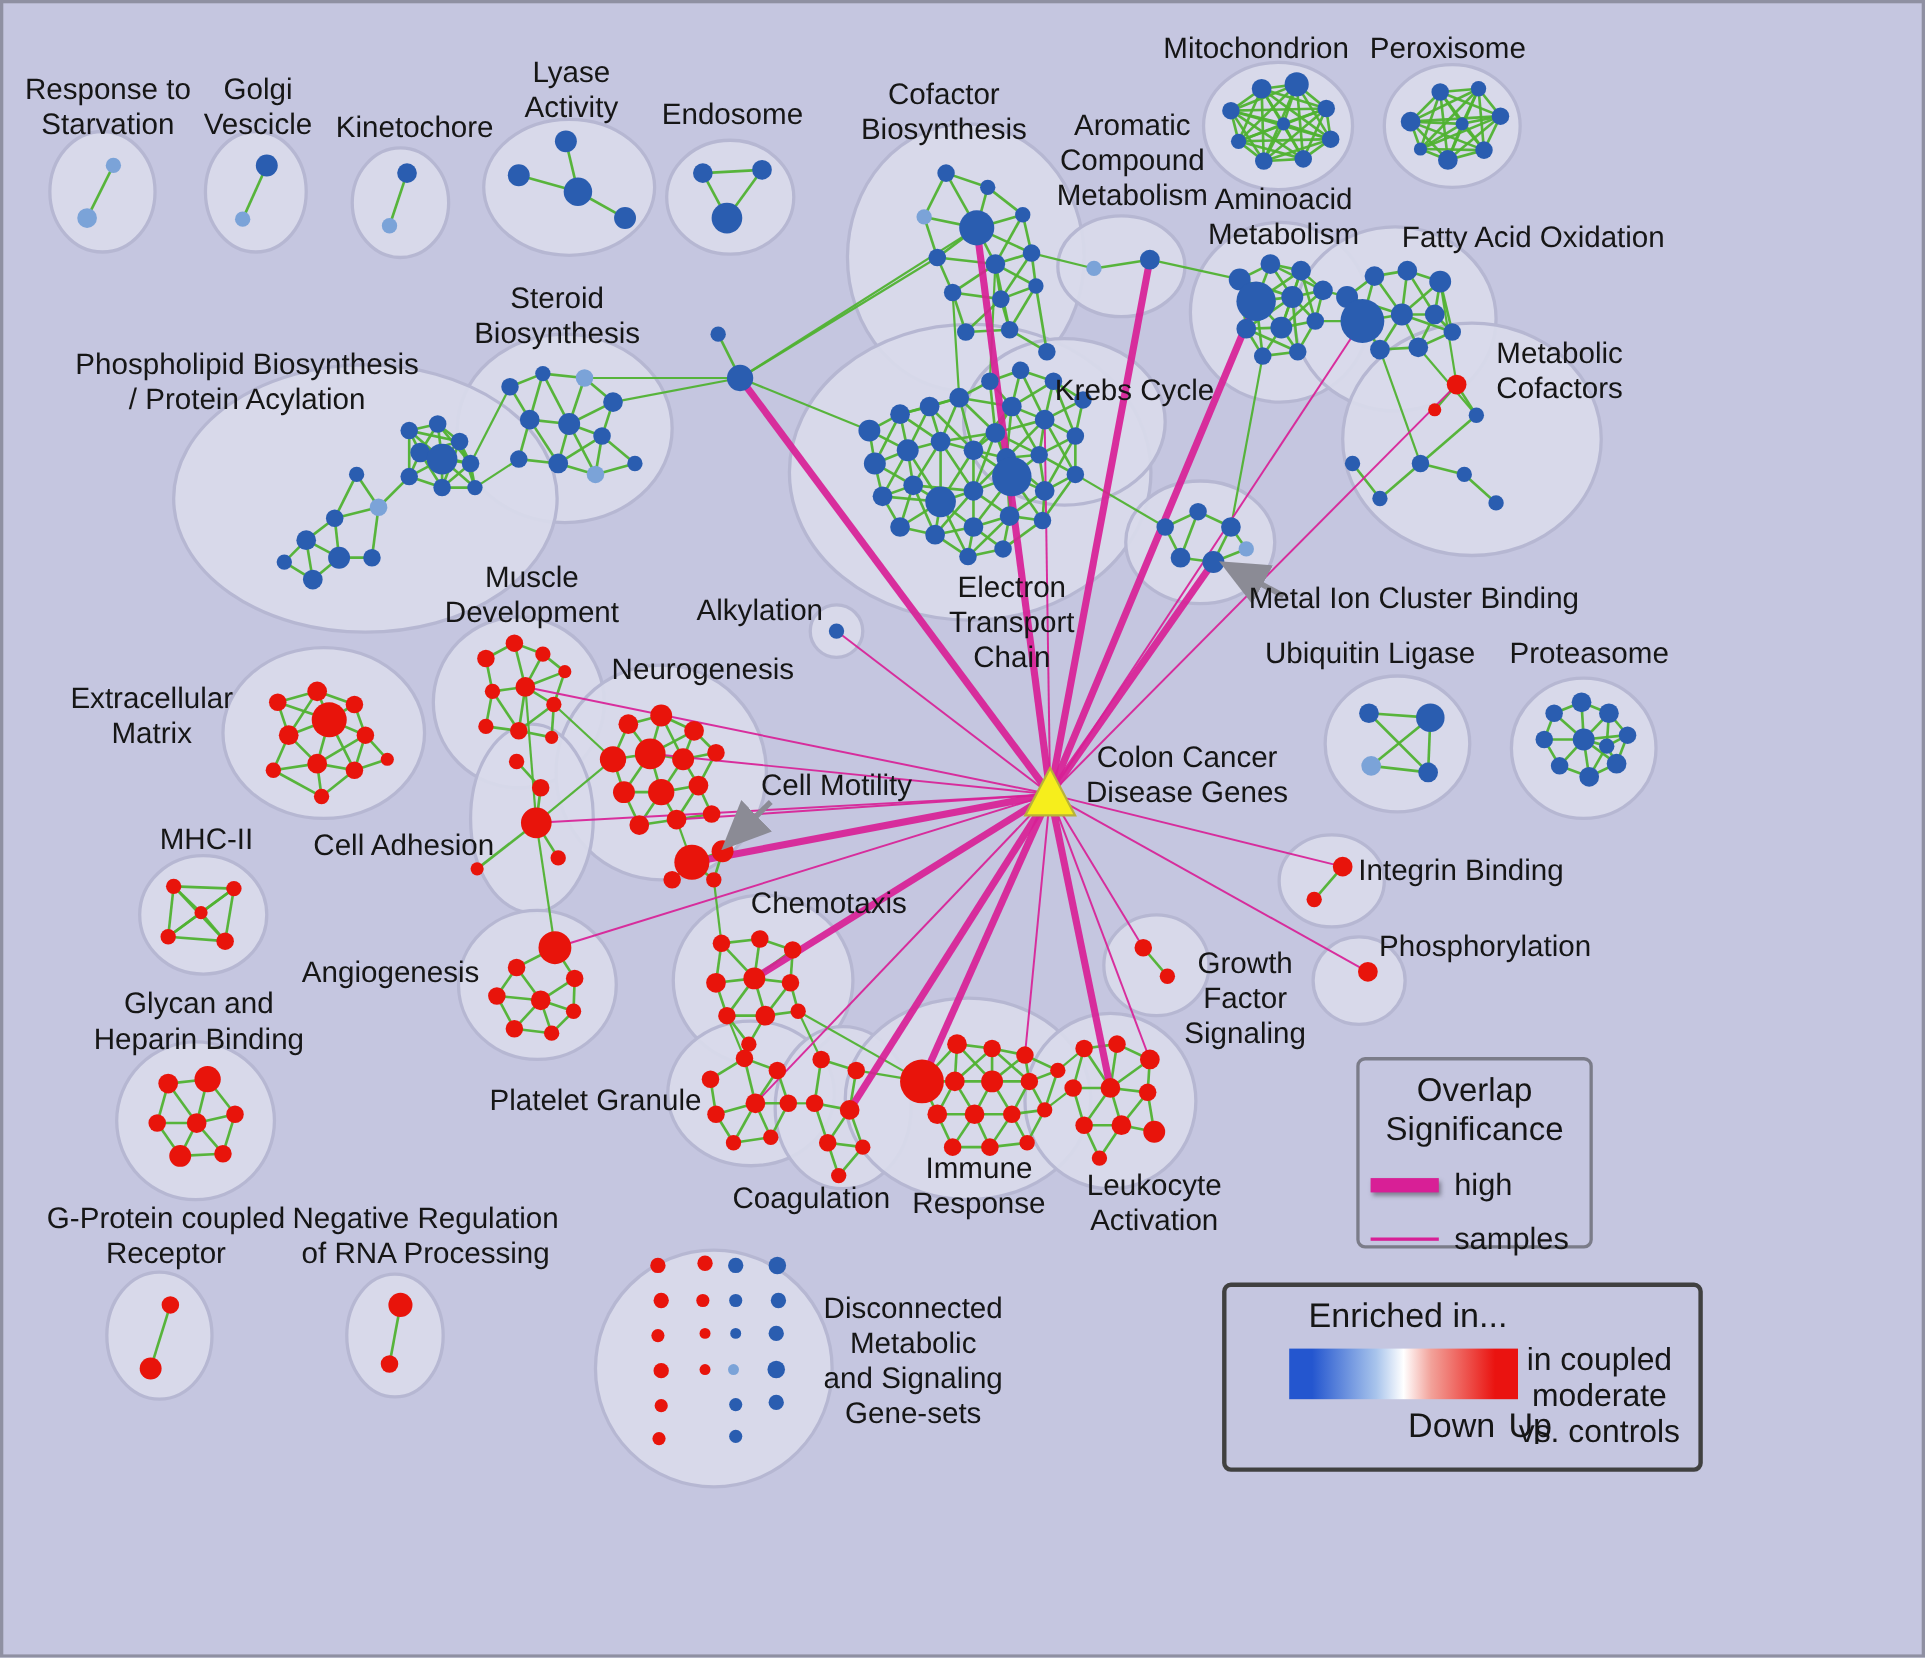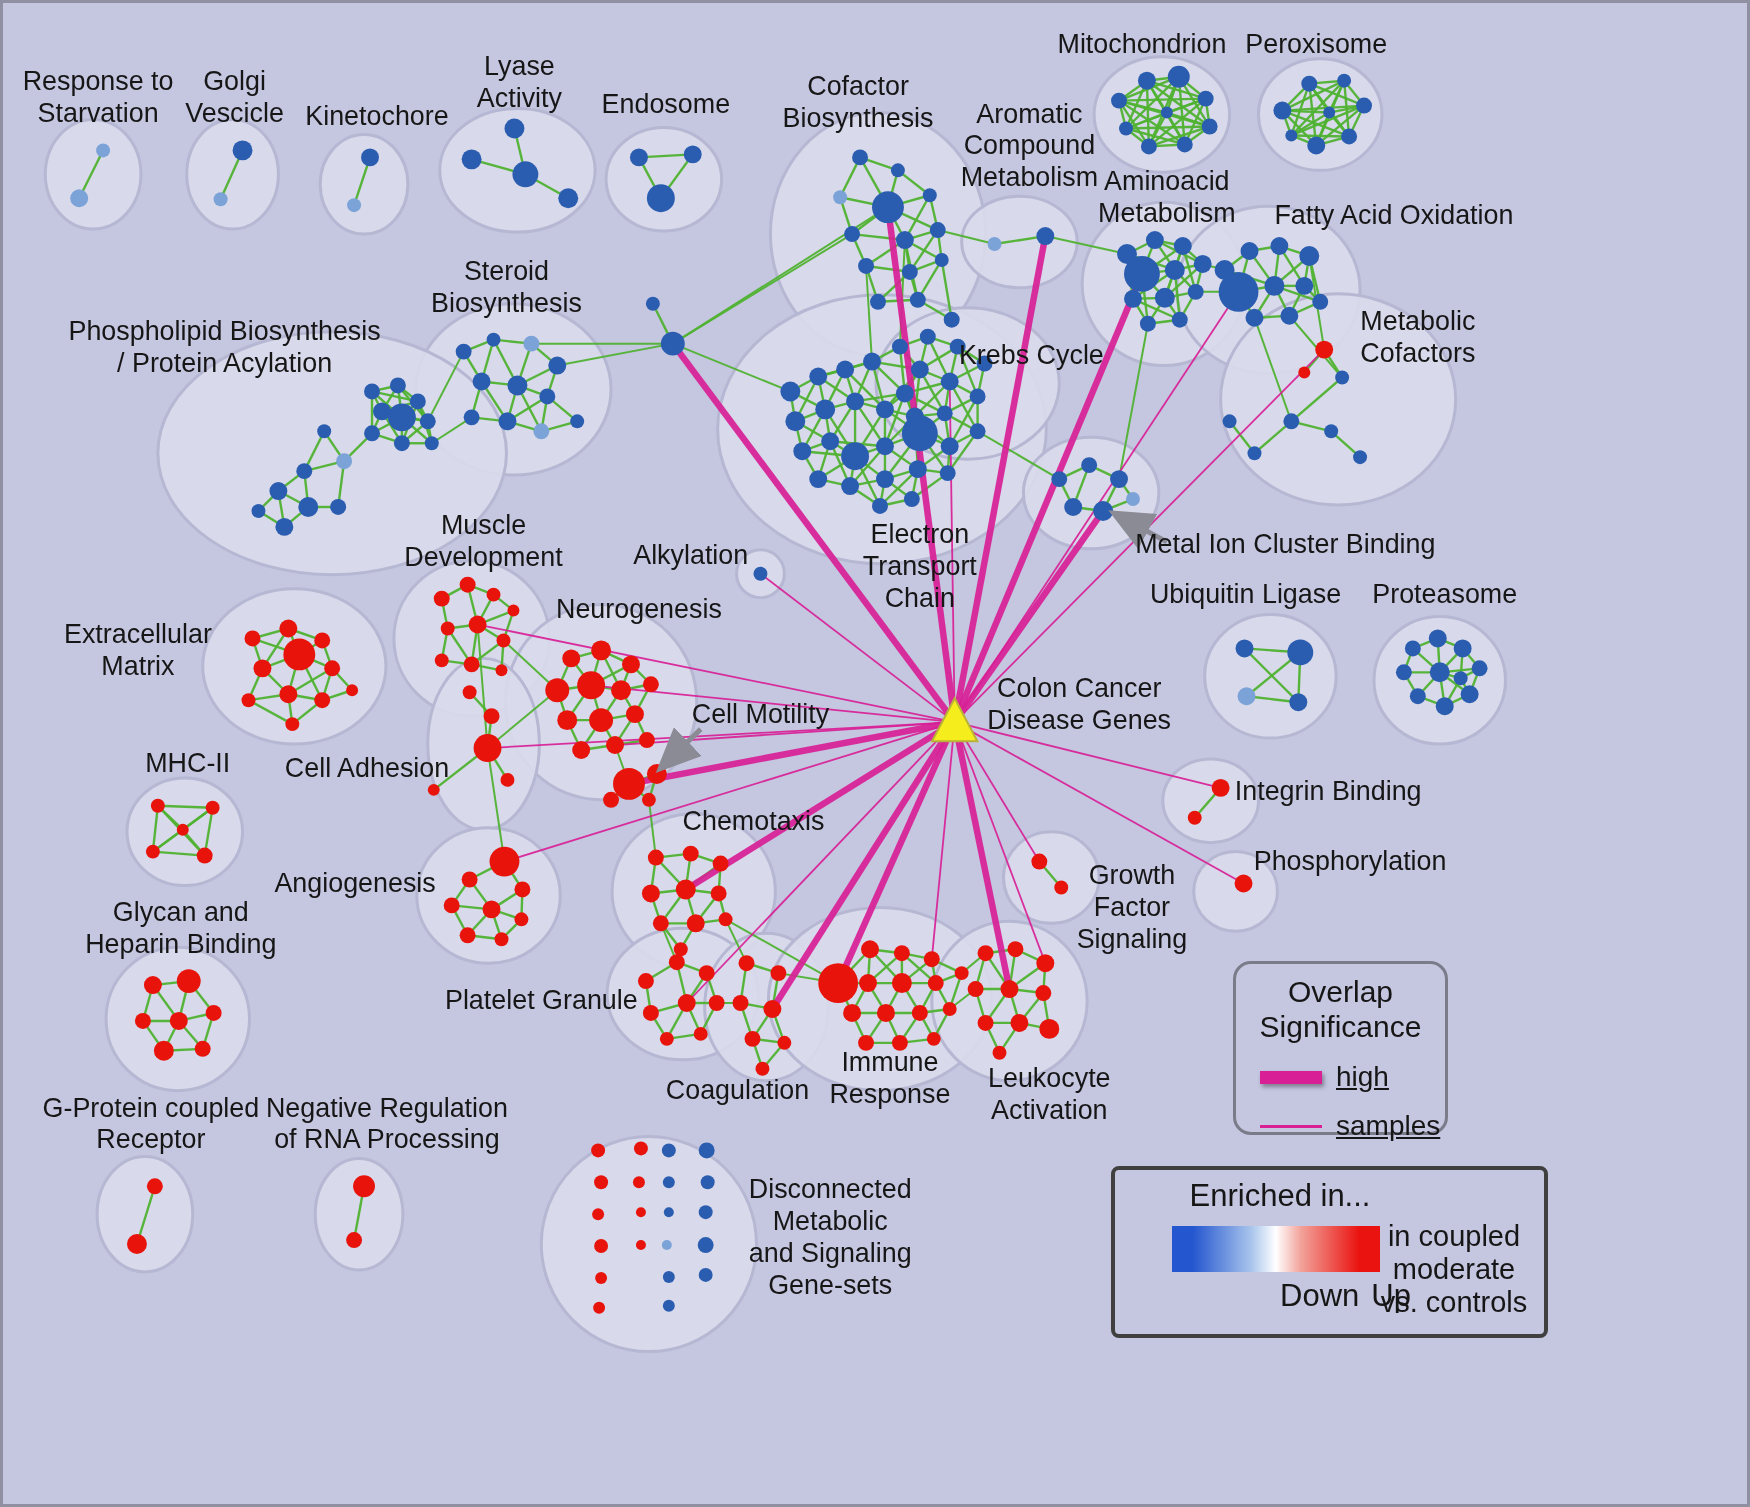--- a/index.html
+++ b/index.html
@@ -16,23 +16,23 @@
   #net{position:absolute;left:0;top:0;width:100%;height:100%;}
   .cl-ellipse{fill:#d9daea;fill-opacity:0.92;stroke:#b6b7d2;stroke-width:3;}
   .g-edge{stroke:#50b232;stroke-width:2.4;stroke-opacity:0.95;fill:none;}
   .g-edge.inter{stroke-width:2;}
   .m-edge{stroke:#d81f96;fill:none;}
   .m-edge.high{stroke-width:6.5;stroke-opacity:0.92;}
   .m-edge.mod{stroke-width:1.8;stroke-opacity:0.92;}
   .gray-arrow{stroke:#8b8b95;stroke-width:5;}
   .lbl{font-family:"Liberation Sans",sans-serif;font-size:27px;fill:#161616;}
   .legend-box{position:absolute;background:#c5c6e0;box-sizing:border-box;}
-  .overlap-box{left:1230px;top:958px;width:215px;height:174px;border:3px solid #7b7c89;border-radius:18px;}
+  .overlap-box{left:1230px;top:958px;width:215px;height:174px;border:3px solid #7b7c89;border-radius:8px;}
   .ov-title{margin-top:10px;text-align:center;font-size:30px;line-height:35px;}
-  .ov-row{display:flex;align-items:center;padding-left:24px;margin-top:17px;text-decoration:underline;}
+  .ov-row{display:flex;align-items:center;padding-left:10px;margin-top:17px;}
   .line-high{display:inline-block;width:62px;height:13px;background:#d81f96;box-shadow:2px 3px 4px rgba(70,70,80,.55);}
   .line-mod{display:inline-block;width:62px;height:3px;background:#d81f96;}
   .ov-label{margin-left:14px;font-size:28px;}
   .enriched-box{left:1108px;top:1163px;width:437px;height:172px;border:4px solid #404040;border-radius:8px;}
   .en-title{position:absolute;left:0;top:8px;width:330px;text-align:center;font-size:31px;}
   .gradient-bar{position:absolute;left:57px;top:56px;width:208px;height:46px;
     background:linear-gradient(90deg,#2456cf 0%,#2456cf 10%,#a8c4ec 38%,#ffffff 50%,#f2a29a 62%,#ea1310 90%,#ea1310 100%);}
   .en-downup{position:absolute;left:28px;top:108px;width:268px;display:flex;justify-content:flex-end;font-size:31px;gap:12px;}
   .en-note{position:absolute;right:10px;top:50px;width:160px;text-align:center;font-size:29px;line-height:33px;}
 </style>

